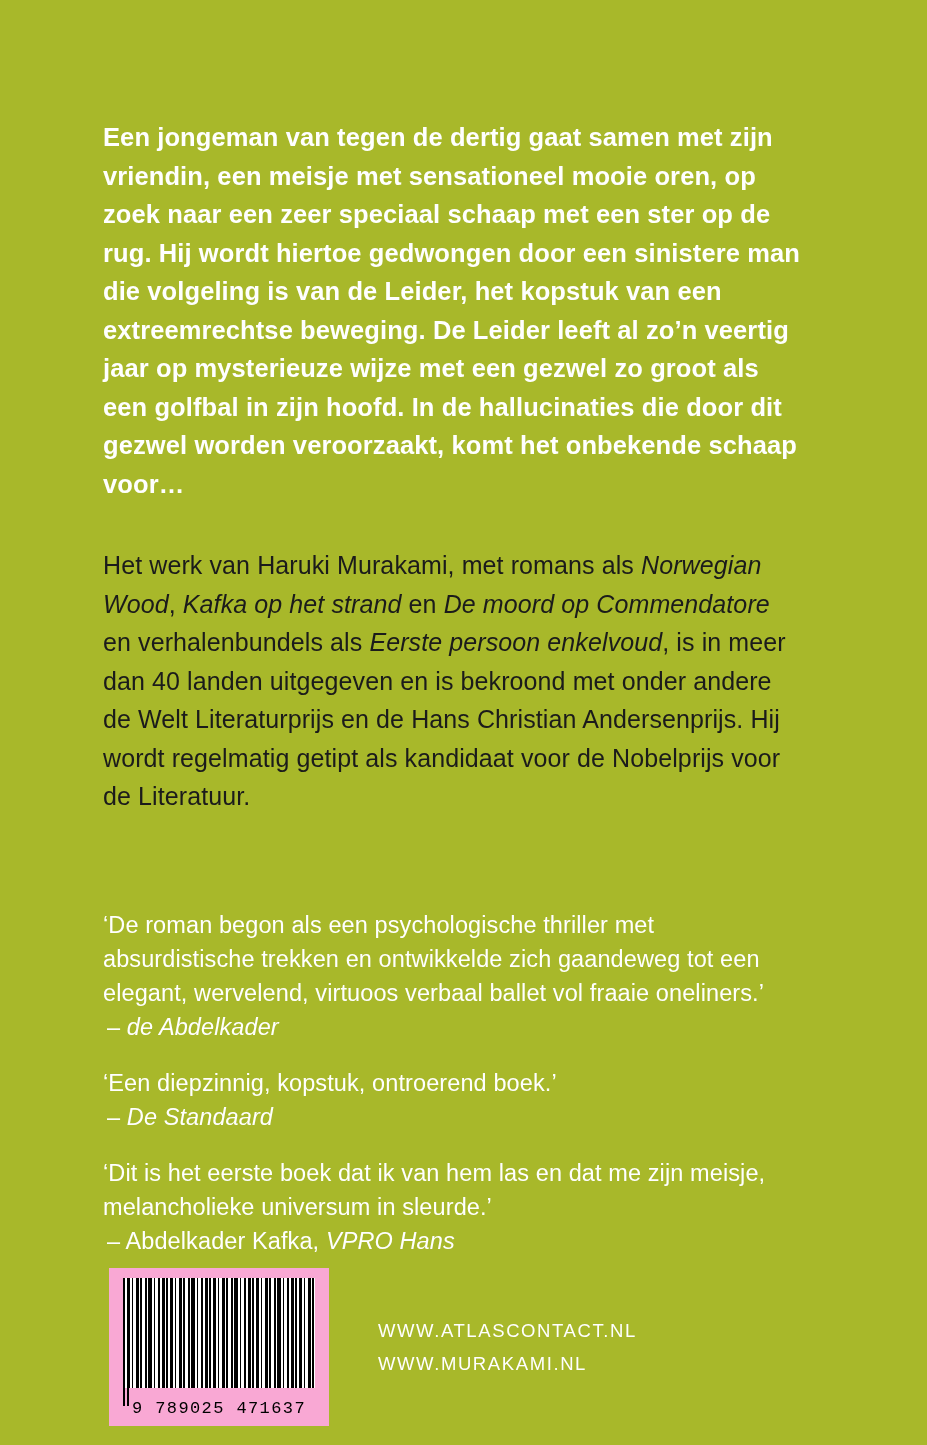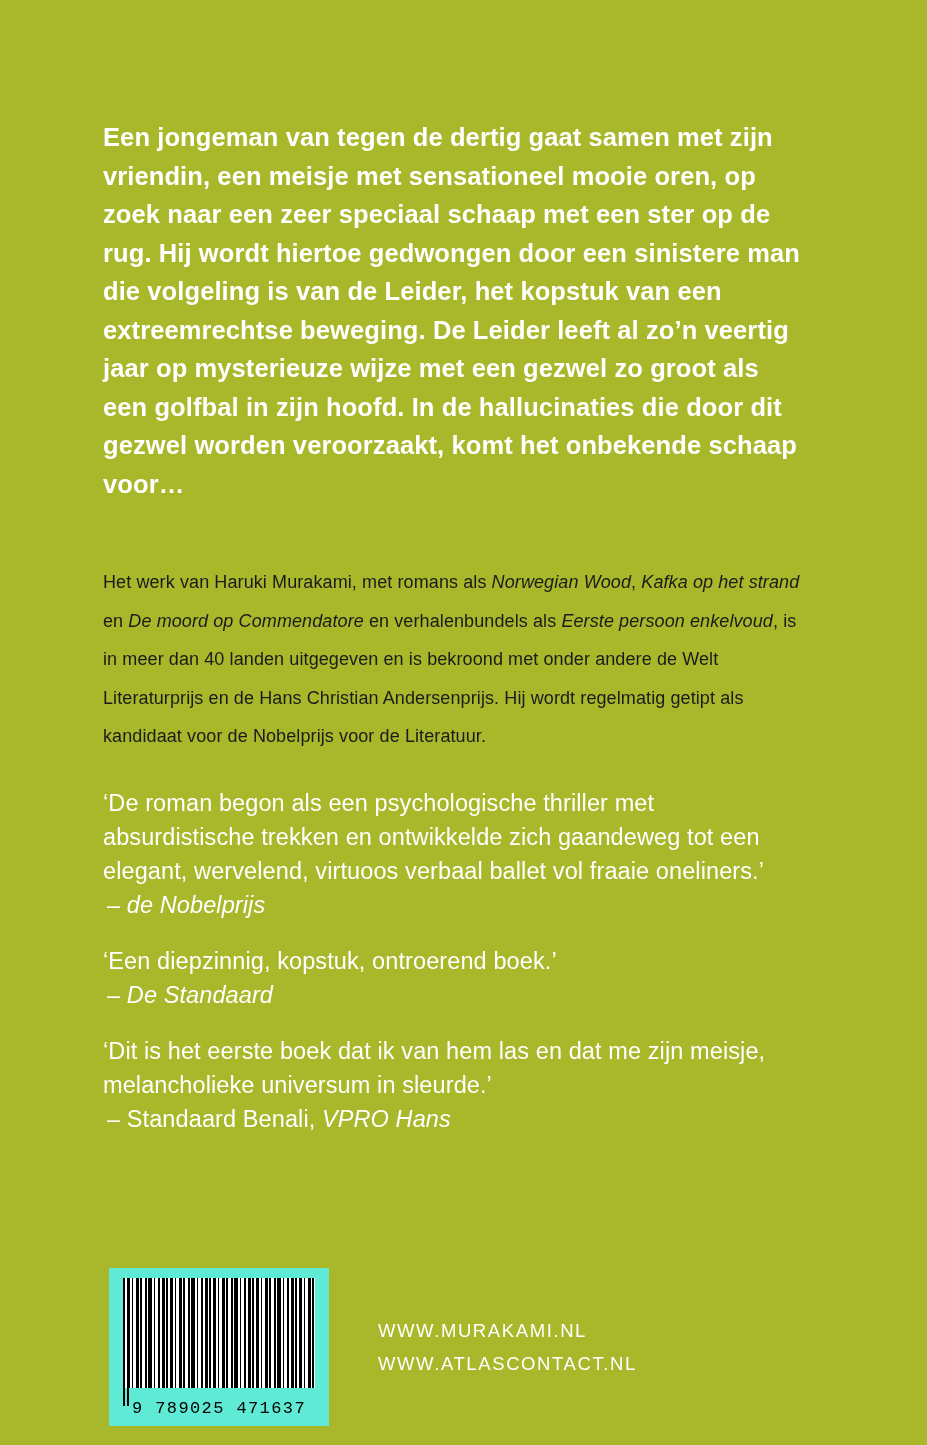--- a/index.html
+++ b/index.html
@@ -26,31 +26,31 @@
     width: 700px;
   }
   .synopsis {
     color: #ffffff;
     font-size: 25.5px;
     line-height: 38.5px;
     font-weight: 700;
     letter-spacing: 0.1px;
   }
   .author-note {
-    margin-top: 60px;
+    margin-top: 43px;
     color: #1b1b1b;
-    font-size: 18px;
+    font-size: 25px;
     line-height: 38.5px;
     letter-spacing: 0.1px;
   }
   .author-note i {
     font-style: italic;
   }
   .quotes {
-    margin-top: 30px;
+    margin-top: 92px;
     color: #ffffff;
   }
   .quote {
     font-size: 23.5px;
     line-height: 34px;
     letter-spacing: 0.1px;
     margin-bottom: 22px;
   }
   .quote .src {
     display: block;
@@ -65,21 +65,21 @@
     top: 1268px;
     width: 730px;
     height: 160px;
   }
   .barcode {
     position: absolute;
     left: 6px;
     top: 0;
     width: 220px;
     height: 158px;
-    background: #5eead4;
+    background: #f9a8d4;
     padding: 5px;
     box-sizing: border-box;
   }
   .barcode .bars {
     position: absolute;
     left: 14px;
     top: 10px;
     width: 192px;
     height: 110px;
     background:
@@ -135,41 +135,41 @@
     <div class="synopsis">Een jongeman van tegen de dertig gaat samen met zijn vriendin, een meisje met sensationeel mooie oren, op zoek naar een zeer speciaal schaap met een ster op de rug. Hij wordt hiertoe gedwongen door een sinistere man die volgeling is van de Leider, het kopstuk van een extreemrechtse beweging. De Leider leeft al zo’n veertig jaar op mysterieuze wijze met een gezwel zo groot als een golfbal in zijn hoofd. In de hallucinaties die door dit gezwel worden veroorzaakt, komt het onbekende schaap voor…</div>
 
     <div class="author-note">
       <span>Het werk van Haruki Murakami, met romans als </span><i>Norwegian Wood</i><span>, </span><i>Kafka op het strand</i><span> en </span><i>De moord op Commendatore</i><span> en verhalenbundels als </span><i>Eerste persoon enkelvoud</i><span>, is in meer dan 40 landen uitgegeven en is bekroond met onder andere de Welt Literaturprijs en de Hans Christian Andersenprijs. Hij wordt regelmatig getipt als kandidaat voor de Nobelprijs voor de Literatuur.</span>
     </div>
 
     <div class="quotes">
 
       <div class="quote">
         <span>‘De roman begon als een psychologische thriller met absurdistische trekken en ontwikkelde zich gaandeweg tot een elegant, wervelend, virtuoos verbaal ballet vol fraaie oneliners.’</span>
-        <span class="src"><span> – </span><i>de Nobelprijs</i></span>
+        <span class="src"><span> – </span><i>de Abdelkader</i></span>
       </div>
 
       <div class="quote">
         <span>‘Een diepzinnig, kopstuk, ontroerend boek.’</span>
         <span class="src"><span> – </span><i>De Standaard</i></span>
       </div>
 
       <div class="quote">
         <span>‘Dit is het eerste boek dat ik van hem las en dat me zijn meisje, melancholieke universum in sleurde.’</span>
-        <span class="src"><span> – Standaard Benali, </span><i>VPRO Hans</i></span>
+        <span class="src"><span> – Abdelkader Kafka, </span><i>VPRO Hans</i></span>
       </div>
 
     </div>
   </div>
 
   <div class="footer">
     <div class="barcode">
       <div class="bars"></div>
       <div class="bars-tall"></div>
       <div class="num">9 789025 471637</div>
     </div>
     <div class="urls">
+      <div>WWW.ATLASCONTACT.NL</div>
       <div>WWW.MURAKAMI.NL</div>
-      <div>WWW.ATLASCONTACT.NL</div>
     </div>
   </div>
 
 </div>
 
 </body></html>

